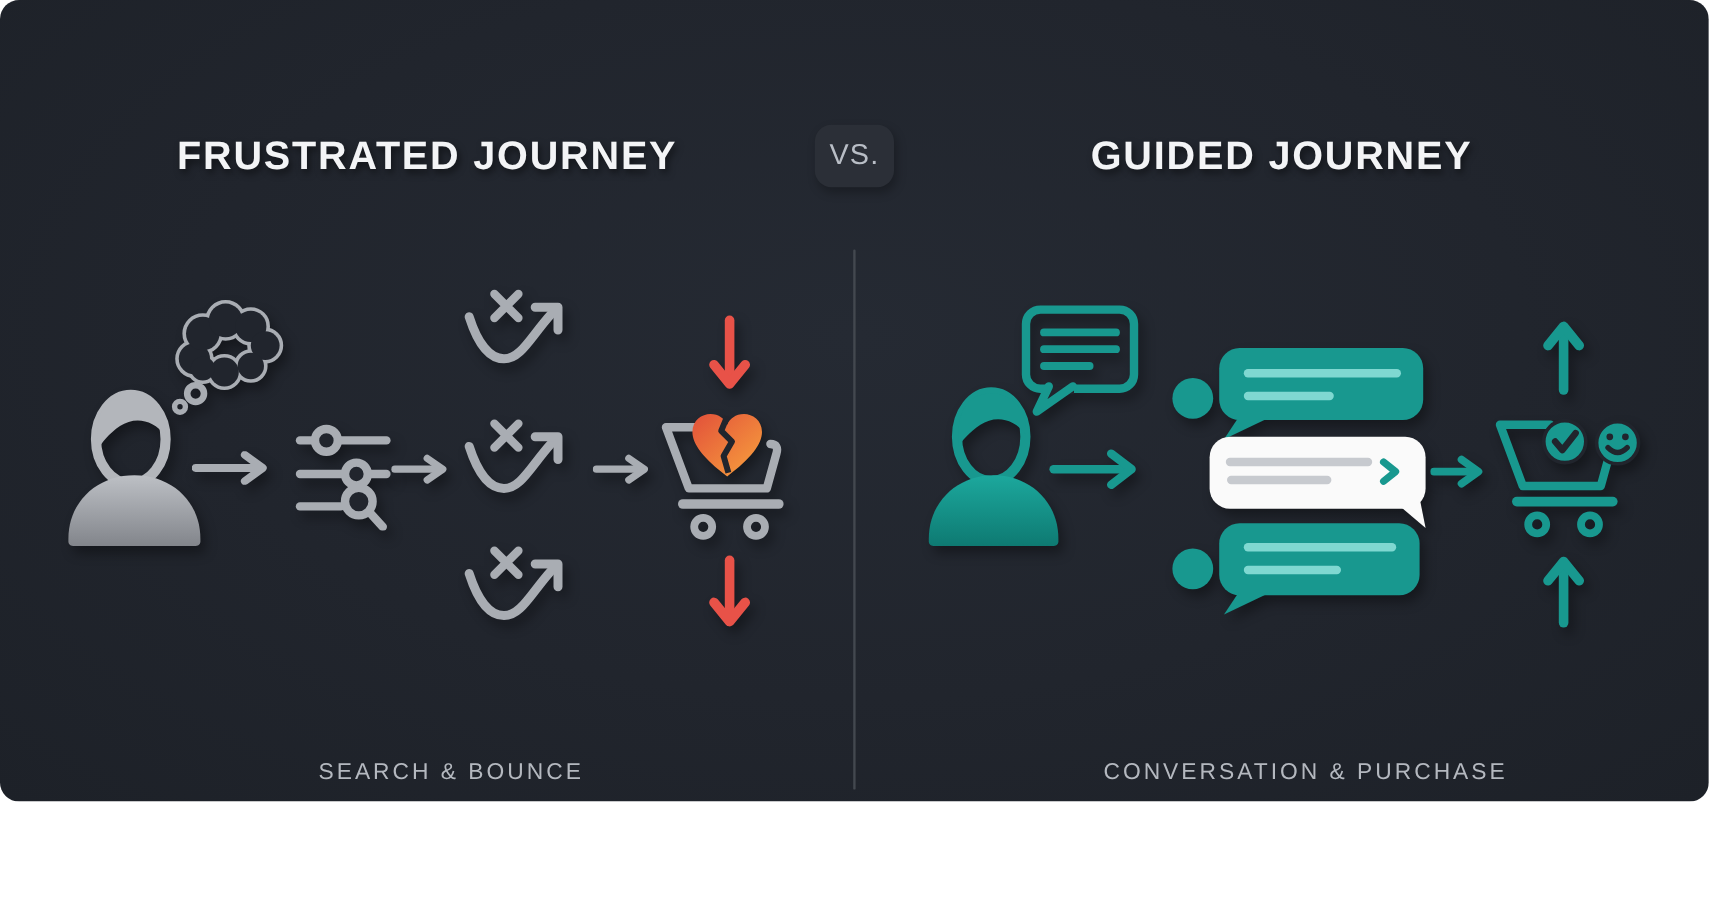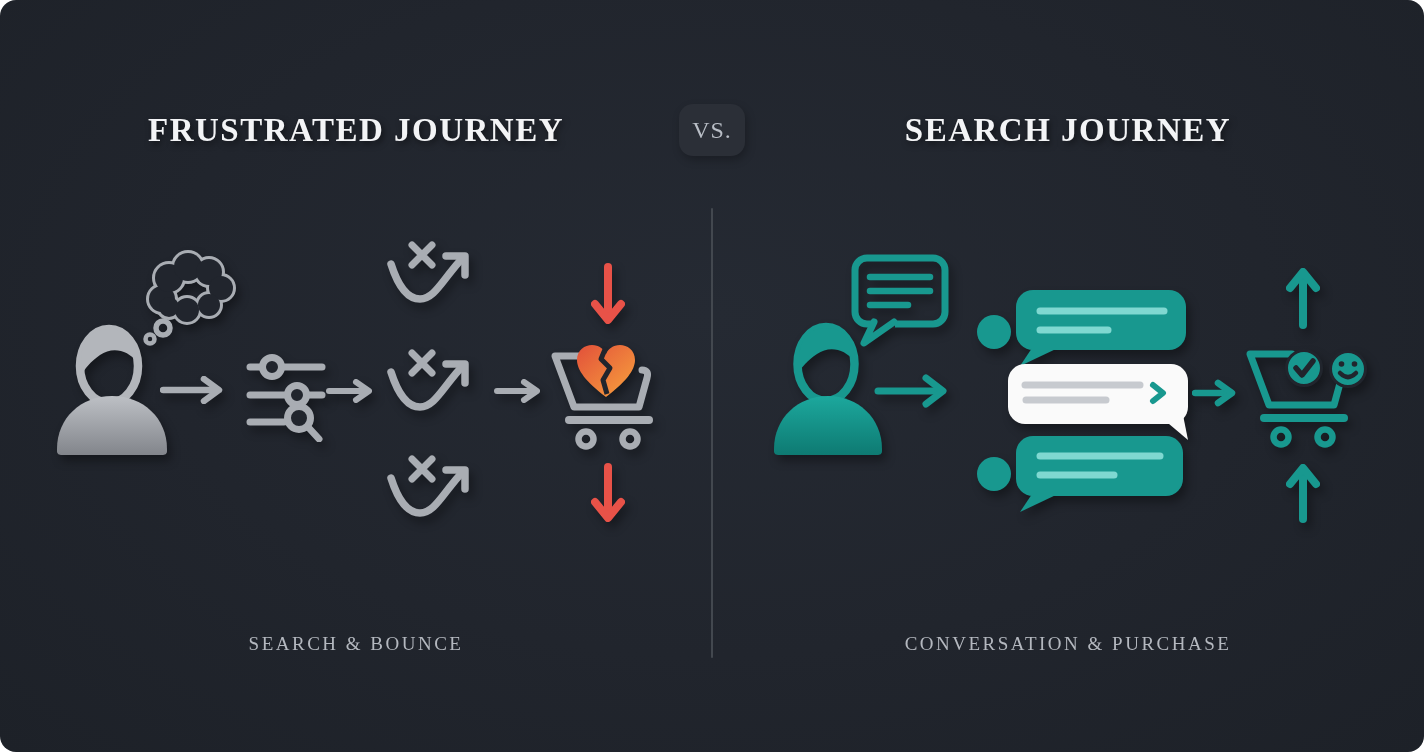--- a/index.html
+++ b/index.html
@@ -1,22 +1,22 @@
 <!DOCTYPE html>
 <html style="--bg: #21252d; --bgLight: #252a33; --bgDark: #1d2128; --divider: #43484f; --grayIcon: #a9adb3; --grayGradTop: #bdc0c5; --grayGradBottom: #82858b; --orangeStart: #e2503a; --orangeEnd: #f8a33d; --red: #e85248; --teal: #18988f; --tealTop: #1ca89d; --tealBottom: #0e7a72; --tealLight: #7fd8d1; --whiteBubble: #fafafa; --grayLine: #c7cacf; --title: #f3f4f6; --caption: #b4b8bf; --vsBg: #2b2f37; --vsText: #b9bec6;"><head>
 <meta charset="utf-8">
 <style>
   html,body{margin:0;padding:0;background:#ffffff;}
   .canvas{
     position:relative;
-    width:1424px;height:752px;
+    width:1424px;height:668px;
     border-radius:16px;
     overflow:hidden;
     background:radial-gradient(ellipse at 50% 42%, var(--bgLight) 0%, var(--bg) 55%, var(--bgDark) 100%);
-    font-family:Liberation Serif, serif;
+    font-family:Liberation Sans, sans-serif;
   }
   .title{
     position:absolute;top:106px;height:48px;line-height:48px;
     text-align:center;color:var(--title);
     font-size:33px;font-weight:800;letter-spacing:1.5px;
     text-shadow:2px 3px 6px rgba(0,0,0,.5);
   }
   .title.left{left:0;width:712px;}
   .title.right{left:712px;width:712px;}
   .vs-badge{
@@ -26,34 +26,34 @@
     text-align:center;line-height:52px;z-index:5;
     box-shadow:2px 4px 8px rgba(0,0,0,.25);
   }
   .divider{
     position:absolute;left:711px;top:208px;width:2px;height:450px;
     background:var(--divider);border-radius:1px;
   }
   .caption{
     position:absolute;top:631px;height:26px;line-height:26px;
     text-align:center;color:var(--caption);
-    font-size:19px;font-weight:400;letter-spacing:2.5px;
+    font-size:19px;font-weight:400;letter-spacing:2.5px;padding-left:20px;
   }
   .caption.left{left:0;width:712px;}
   .caption.right{left:712px;width:712px;}
   .icon-svg{position:absolute;filter:drop-shadow(4px 6px 5px rgba(0,0,0,.35));}
 </style>
 </head>
 <body>
 
 <div class="canvas">
 
   <div class="title left">FRUSTRATED JOURNEY</div>
   <div class="vs-badge">VS.</div>
-  <div class="title right">SEARCH JOURNEY</div>
+  <div class="title right">GUIDED JOURNEY</div>
 
   <div class="divider"></div>
 
   <svg class="icon-svg" style="left:50px;top:246px" width="190" height="215" viewBox="0 0 190 215">
     <defs>
       <linearGradient id="gGrayP" x1="0" y1="0" x2="0" y2="1">
         <stop offset="0" style="stop-color:var(--grayGradTop)"></stop>
         <stop offset="1" style="stop-color:var(--grayGradBottom)"></stop>
       </linearGradient>
     </defs>

